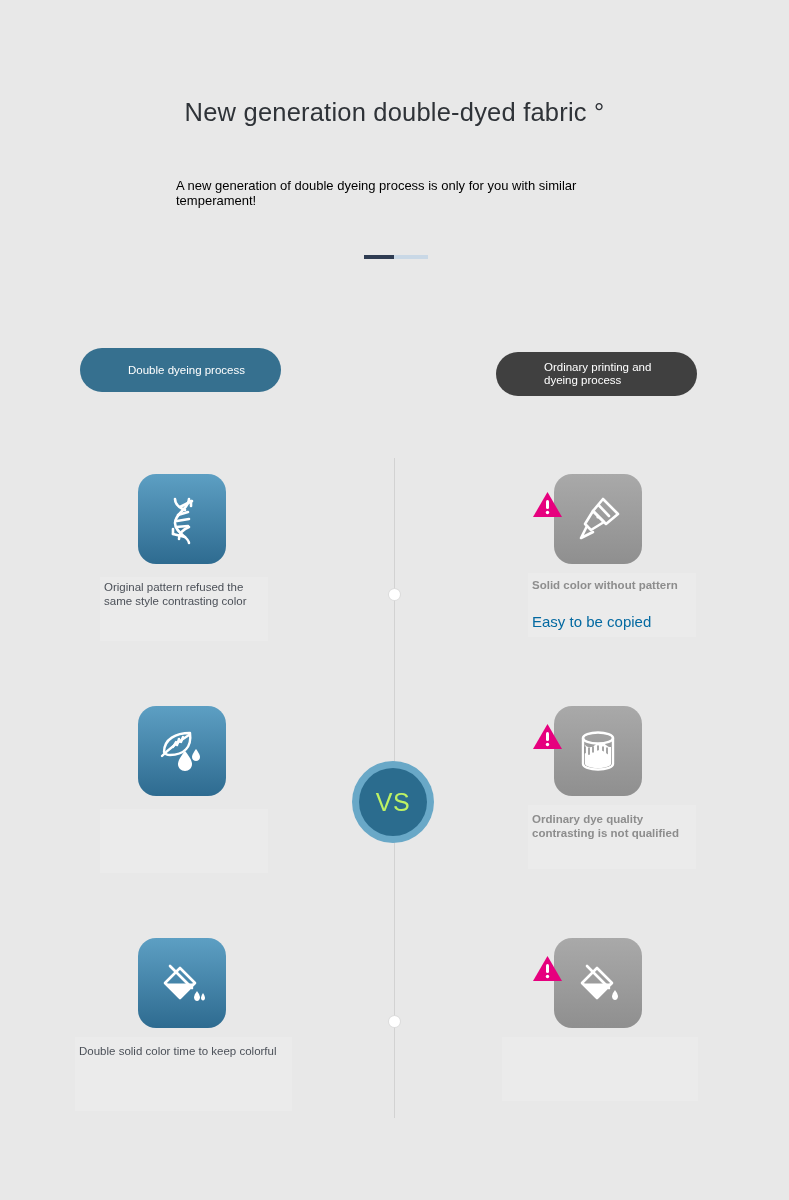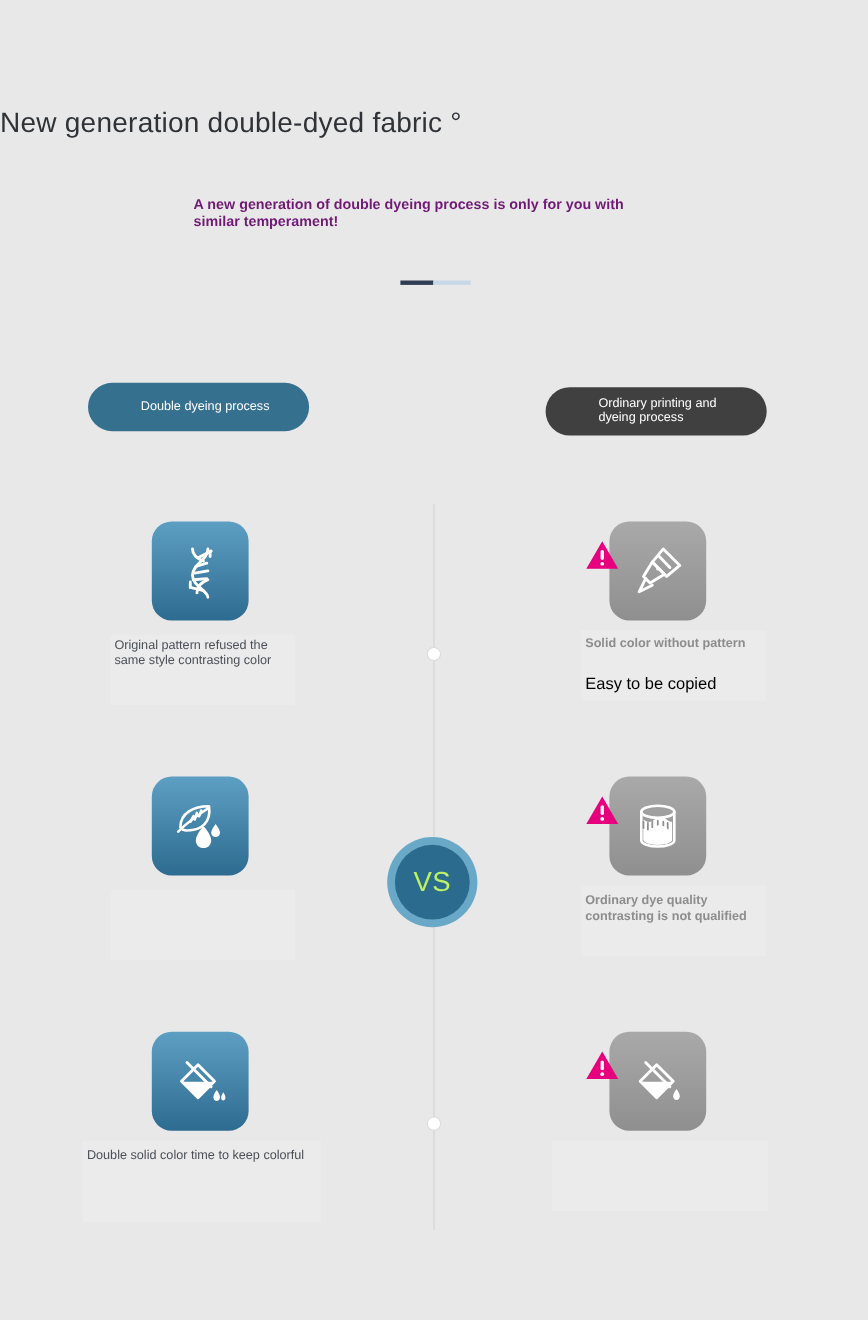--- a/index.html
+++ b/index.html
@@ -9,28 +9,29 @@
     font-family:"Liberation Sans", sans-serif;
     color:#3b3f46;
     overflow:hidden;
     position:relative;
   }
   .page{position:absolute;inset:0;}
 
   
   .title{
     position:absolute;left:0;top:98px;width:789px;
+    text-align:center;
     font-size:25.5px;font-weight:400;letter-spacing:.2px;
     color:#2f3338;
     white-space:nowrap;
   }
   .subtitle{
     position:absolute;left:176px;top:178px;width:430px;
-    font-size:13px;line-height:15px;font-weight:700;
-    color:#701a75;
+    font-size:13px;line-height:15px;font-weight:400;
+    color:#000000;
   }
   .progress{
     position:absolute;left:364px;top:255px;
     width:64px;height:4px;display:flex;
   }
   .progress .seg{height:4px;}
   .progress .seg.active{width:30px;background:#2f3c52;}
   .progress .seg.rest{width:34px;background:#c9d8e6;}
 
   
@@ -87,21 +88,21 @@
   .caption-panel{
     position:absolute;
     background:#ebebeb;
   }
   .caption{
     position:absolute;
     font-size:11.5px;line-height:14px;font-weight:400;
   }
   .caption.dark{color:#4b5058;}
   .caption.grey{color:#8d8d8d;font-weight:bold;}
-  .caption.big{font-size:15px;line-height:18px;color:#000000;}
+  .caption.big{font-size:15px;line-height:18px;color:#0369a1;}
 </style>
 </head>
 <body>
 
 <div class="page">
 
   <div class="title">New generation double-dyed fabric °</div>
   <div class="subtitle">A new generation of double dyeing process is only for you with similar temperament!</div>
 
   <div class="progress">

